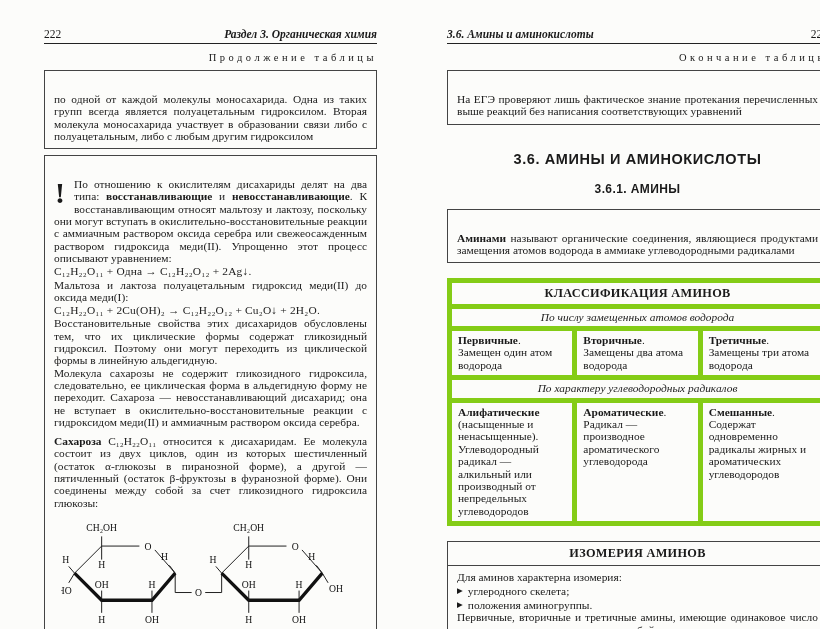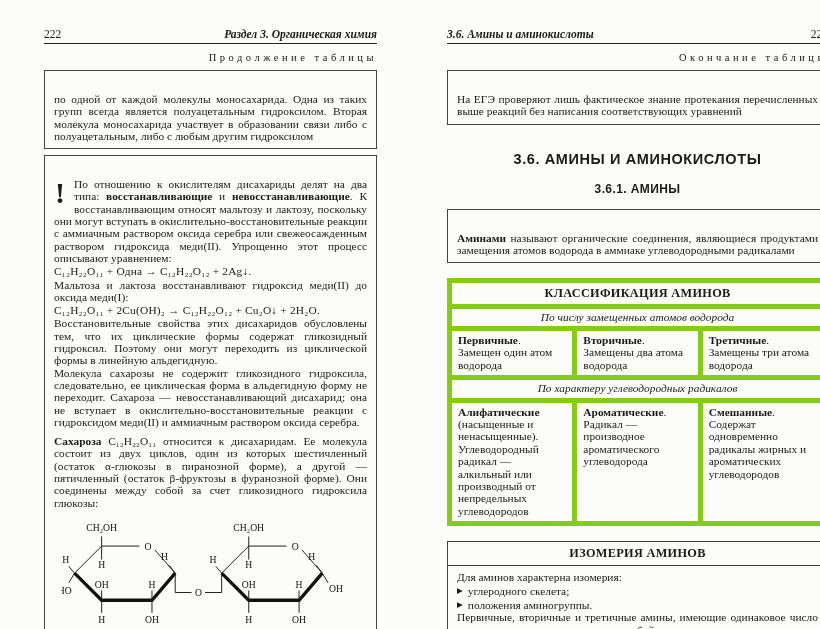--- a/index.html
+++ b/index.html
@@ -67,21 +67,21 @@
 
   <div class="box box1">
     <p>по одной от каждой молекулы моносахарида. Одна из таких групп всегда является полуацетальным гидроксилом. Вторая молекула моносахарида участвует в образовании связи либо с полуацетальным, либо с любым другим гидроксилом</p>
   </div>
 
   <div class="box box2">
     <p>
       <span class="bang">!</span><span>По отношению к окислителям дисахариды делят на два типа: </span><b>восстанавливающие</b><span> и </span><b>невосстанавливающие</b><span>. К восстанавливающим относят мальтозу и лактозу, поскольку они могут вступать в окислительно-восстановительные реакции с аммиачным раствором оксида серебра или свежеосажденным раствором гидроксида меди(II). Упрощенно этот процесс описывают уравнением:</span>
     </p>
     <p class="eq">C₁₂H₂₂O₁₁ + Одна → C₁₂H₂₂O₁₂ + 2Ag↓.</p>
-    <p>Мальтоза и лактоза восстанавливают гидроксид меди(II) до оксида меди(I):</p>
+    <p>Мальтоза и лактоза полуацетальным гидроксид меди(II) до оксида меди(I):</p>
     <p class="eq">C₁₂H₂₂O₁₁ + 2Cu(OH)₂ → C₁₂H₂₂O₁₂ + Cu₂O↓ + 2H₂O.</p>
     <p>Восстановительные свойства этих дисахаридов обусловлены тем, что их циклические формы содержат гликозидный гидроксил. Поэтому они могут переходить из циклической формы в линейную альдегидную.</p>
     <p>Молекула сахарозы не содержит гликозидного гидроксила, следовательно, ее циклическая форма в альдегидную форму не переходит. Сахароза — невосстанавливающий дисахарид; она не вступает в окислительно-восстановительные реакции с гидроксидом меди(II) и аммиачным раствором оксида серебра.</p>
     <p class="gap-top">
       <b>Сахароза</b><span> C₁₂H₂₂O₁₁ </span><span>относится к дисахаридам. Ее молекула состоит из двух циклов, один из которых шестичленный (остаток α-глюкозы в пиранозной форме), а другой — пятичленный (остаток β-фруктозы в фуранозной форме). Они соединены между собой за счет гликозидного гидроксила глюкозы:</span>
     </p>
     <div class="structure">
       <svg width="300" height="126" viewBox="0 0 310 130">
 
         <path class="bond" d="M14,60 L42,32"></path>

